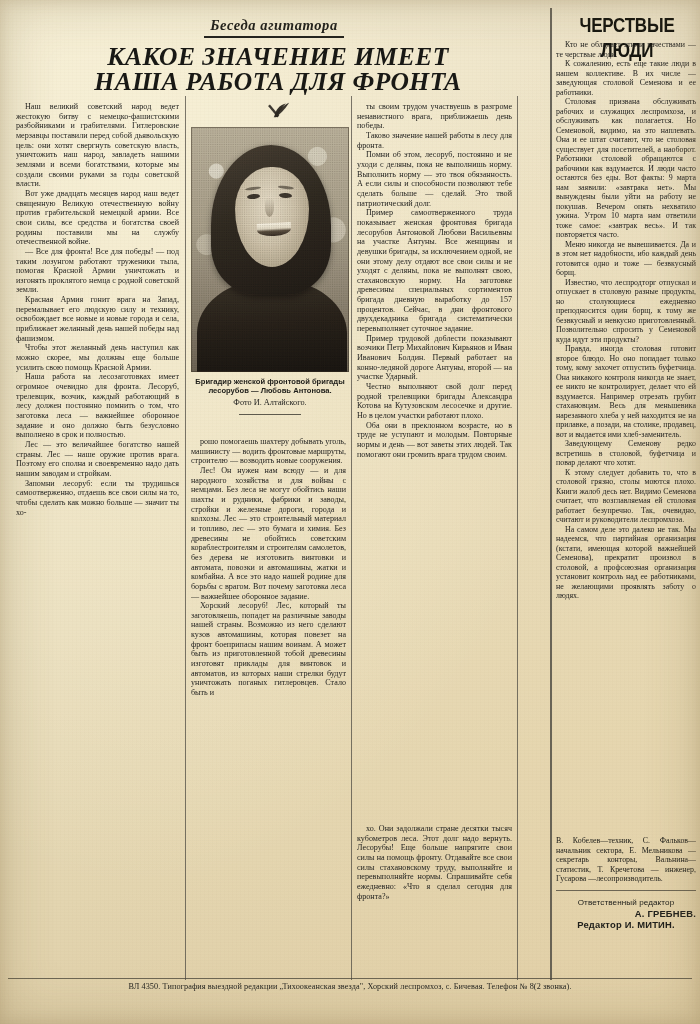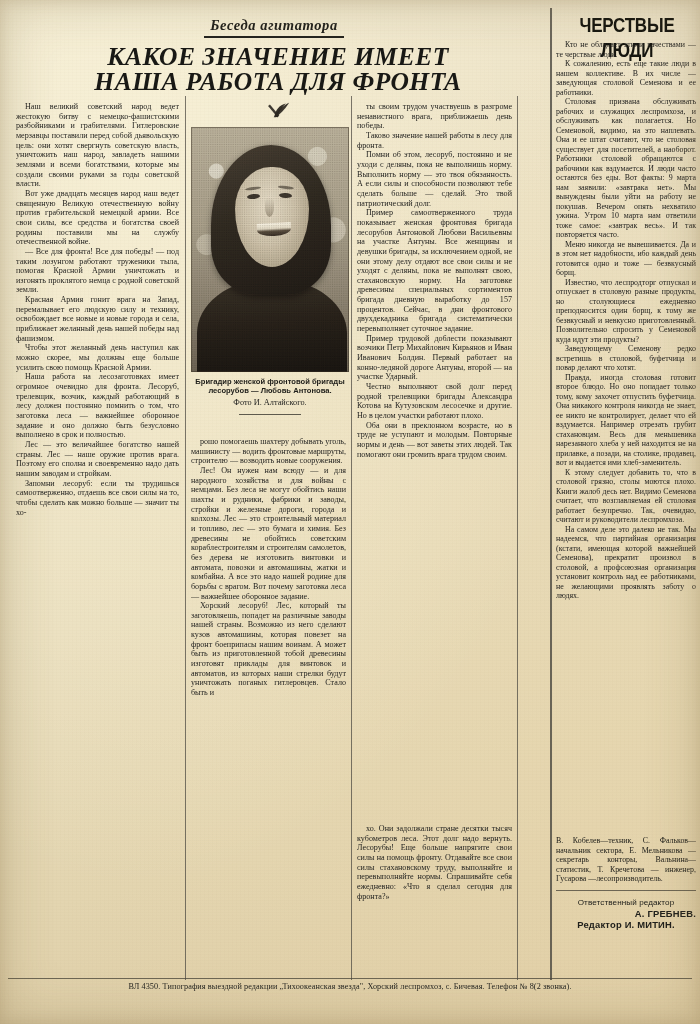--- a/index.html
+++ b/index.html
@@ -376,22 +376,22 @@
   <div class="col" id="col4" style="left:357px; top:824px; width:155px;">
       <p>хо. Они задолжали стране десятки тысяч кубометров леса. Этот долг надо вернуть. Лесорубы! Еще больше напрягите свои силы на помощь фронту. Отдавайте все свои силы стахановскому труду, выполняйте и перевыполняйте нормы. Спрашивайте себя ежедневно: «Что я сделал сегодня для фронта?»</p>
     </div>
 
   <div class="col rc" id="rcol" style="left:556px; top:40px; width:140px;">
       <p>Кто не обладает этими качествами — те черствые люди.</p>
       <p>К сожалению, есть еще такие люди в нашем коллективе. В их числе — заведующая столовой Семенова и ее работники.</p>
       <p>Столовая призвана обслуживать рабочих и служащих леспромхоза, и обслуживать как полагается. Но Семеновой, видимо, на это наплевать. Она и ее штат считают, что не столовая существует для посетителей, а наоборот. Работники столовой обращаются с рабочими как вздумается. И люди часто остаются без еды. Вот факты: 9 марта нам заявили: «завтрака нет». Мы вынуждены были уйти на работу не покушав. Вечером опять нехватило ужина. Утром 10 марта нам ответили тоже самое: «завтрак весь». И так повторяется часто.</p>
       <p>Меню никогда не вывешивается. Да и в этом нет надобности, ибо каждый день готовится одно и тоже — безвкусный борщ.</p>
       <p>Известно, что леспродторг отпускал и отпускает в столовую разные продукты, но столующиеся ежедневно преподносится один борщ, к тому же безвкусный и невкусно приготовленный. Позволительно спросить у Семеновой куда идут эти продукты?</p>
+      <p>Правда, иногда столовая готовит второе блюдо. Но оно попадает только тому, кому захочет отпустить буфетчица. Она никакого контроля никогда не знает, ее никто не контролирует, делает что ей вздумается. Например отрезать грубит стахановцам. Весь для меньшевика нарезанного хлеба у ней находится не на прилавке, а позади, на столике, продавец, вот и выдается ими хлеб-заменитель.</p>
       <p>Заведующему Семенову редко встретишь в столовой, буфетчица и повар делают что хотят.</p>
-      <p>Правда, иногда столовая готовит второе блюдо. Но оно попадает только тому, кому захочет отпустить буфетчица. Она никакого контроля никогда не знает, ее никто не контролирует, делает что ей вздумается. Например отрезать грубит стахановцам. Весь для меньшевика нарезанного хлеба у ней находится не на прилавке, а позади, на столике, продавец, вот и выдается ими хлеб-заменитель.</p>
       <p>К этому следует добавить то, что в столовой грязно, столы моются плохо. Книги жалоб десь нет. Видимо Семенова считает, что возглавляемая ей столовая работает безупречно. Так, очевидно, считают и руководители леспромхоза.</p>
       <p>На самом деле это далеко не так. Мы надеемся, что партийная организация (кстати, имеющая которой важнейшей Семенова), прекратит произвол в столовой, а профсоюзная организация установит контроль над ее работниками, не желающими проявлять заботу о людях.</p>
     </div>
 
   <div style="position:absolute; left:556px; top:836px; width:140px; z-index:14;">
     <div class="signers">В. Кобелев—техник, С. Фальков—начальник сектора, Е. Мельникова — секретарь конторы, Вальнина—статистик, Т. Кречетова — инженер, Гусарова —лесопроизводитель.</div>
     <div class="hr-dash"></div>
     <div class="editor-block">
       <div class="ed-role">Ответственный редактор</div>
       <div class="ed-name">А. ГРЕБНЕВ.</div>

